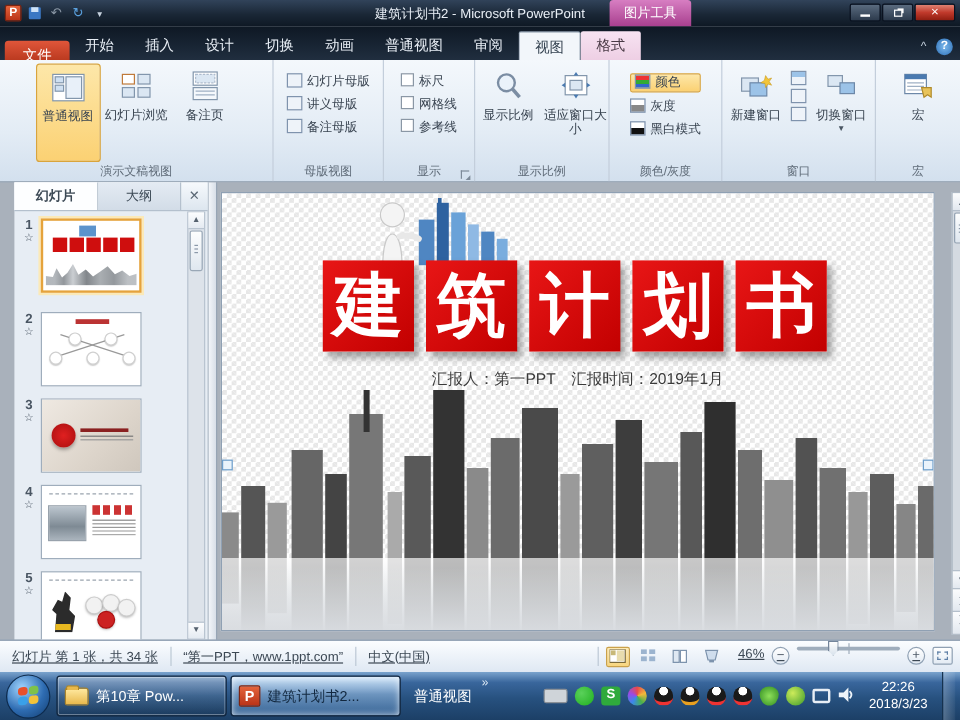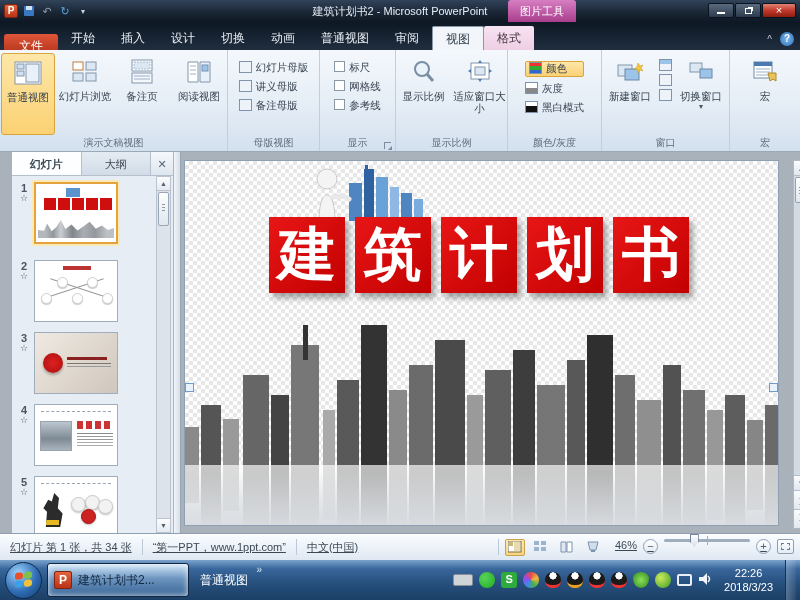--- a/index.html
+++ b/index.html
@@ -274,33 +274,20 @@
             <svg width="28" height="26">
                 <rect x="4" y="1" width="20" height="11" fill="#fff" stroke="#8296ac"></rect>
                 <rect x="6" y="3" width="16" height="7" fill="#dbe7f3" stroke="#aebccd" stroke-dasharray="2 1"></rect>
                 <rect x="4" y="14" width="20" height="10" fill="#f4f8fc" stroke="#8296ac"></rect>
                 <line x1="6" y1="17" x2="22" y2="17" stroke="#9fb0c4"></line>
                 <line x1="6" y1="20" x2="22" y2="20" stroke="#9fb0c4"></line>
               </svg>
           </div>
           <div class="lbl">备注页</div>
         </div>
-        <div class="rbig">
-          <div class="ric">
-            <svg width="28" height="26">
-                <path d="M3 3 h10 v20 h-10 z" fill="#fff" stroke="#8296ac"></path>
-                <path d="M15 3 h10 v20 h-10 z" fill="#e8f0f9" stroke="#8296ac"></path>
-                <line x1="5" y1="7" x2="11" y2="7" stroke="#9fb0c4"></line>
-                <line x1="5" y1="11" x2="11" y2="11" stroke="#9fb0c4"></line>
-                <line x1="5" y1="15" x2="11" y2="15" stroke="#9fb0c4"></line>
-                <rect x="17" y="6" width="6" height="6" fill="#9cc3e8" stroke="#7593b5"></rect>
-              </svg>
-          </div>
-          <div class="lbl">阅读视图</div>
-        </div>
       </div>
       <div class="rgroup-label">演示文稿视图</div>
     </div>
 
     <div class="rgroup" style="width:92px;">
       <div class="rsmall-col">
         <div class="rsmall">
           <span class="mini-ic"></span>
           <span>幻灯片母版</span>
         </div>
@@ -542,20 +529,21 @@
         </svg>
 
         <div class="title-blocks">
           <div class="rchar">建</div>
           <div class="rchar">筑</div>
           <div class="rchar">计</div>
           <div class="rchar">划</div>
           <div class="rchar">书</div>
         </div>
 
+        <div class="slide-sub">汇报人：第一PPT　汇报时间：2019年1月</div>
 
         <svg class="skyline" width="595" height="200" viewBox="0 0 595 200">
           <defs>
             <linearGradient id="refbg" x1="0" y1="0" x2="0" y2="1">
               <stop offset="0" stop-color="#ffffff"></stop>
                 <stop offset="1" stop-color="#d6dade"></stop>
             </linearGradient>
             <linearGradient id="fadeg" x1="0" y1="0" x2="0" y2="1">
               <stop offset="0" stop-color="#eceef0" stop-opacity="0"></stop>
                 <stop offset="1" stop-color="#dadde1" stop-opacity=".95"></stop>
@@ -660,20 +648,24 @@
 
   <div class="taskbar">
     <div class="orb">
       <div class="flag">
         <i style="background:#e8502c;"></i>
           <i style="background:#7ec24a;"></i>
           <i style="background:#3aa0e8;"></i>
           <i style="background:#f2c33a;"></i>
       </div>
     </div>
+    <div class="task-btn">
+      <div class="folder-ic"></div>
+      <span>第10章 Pow...</span>
+    </div>
     <div class="task-btn active">
       <div class="ppt-ic">P</div>
       <span style="color:#12283f;">建筑计划书2...</span>
     </div>
     <div class="tb-toolbar">
       <span>普通视图</span>
       <span class="tb-chevron">»</span>
     </div>
 
     <div class="tray">

